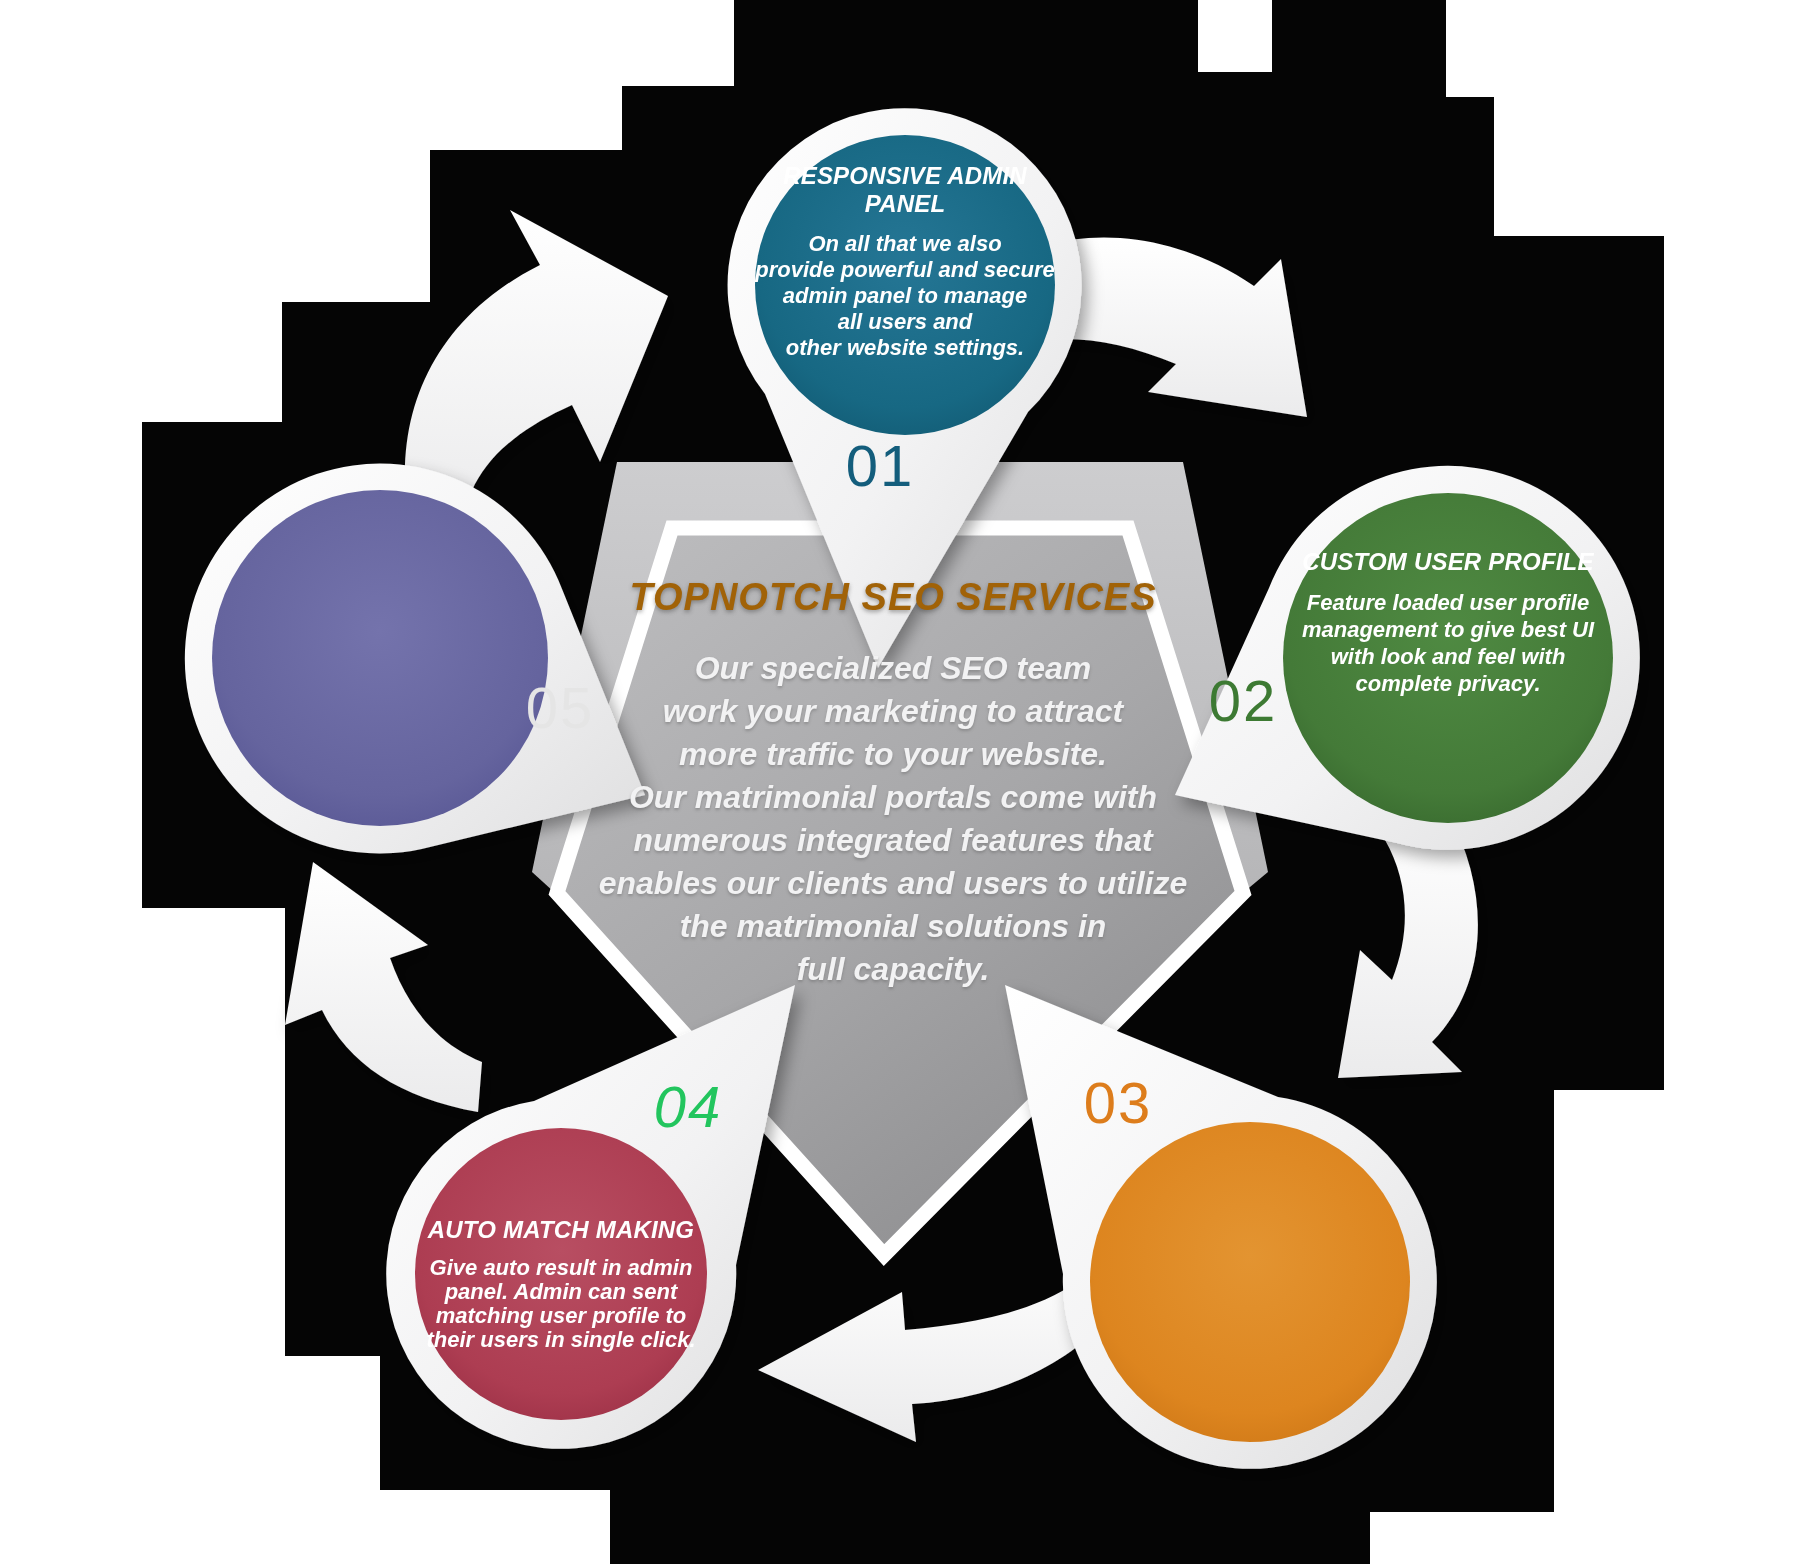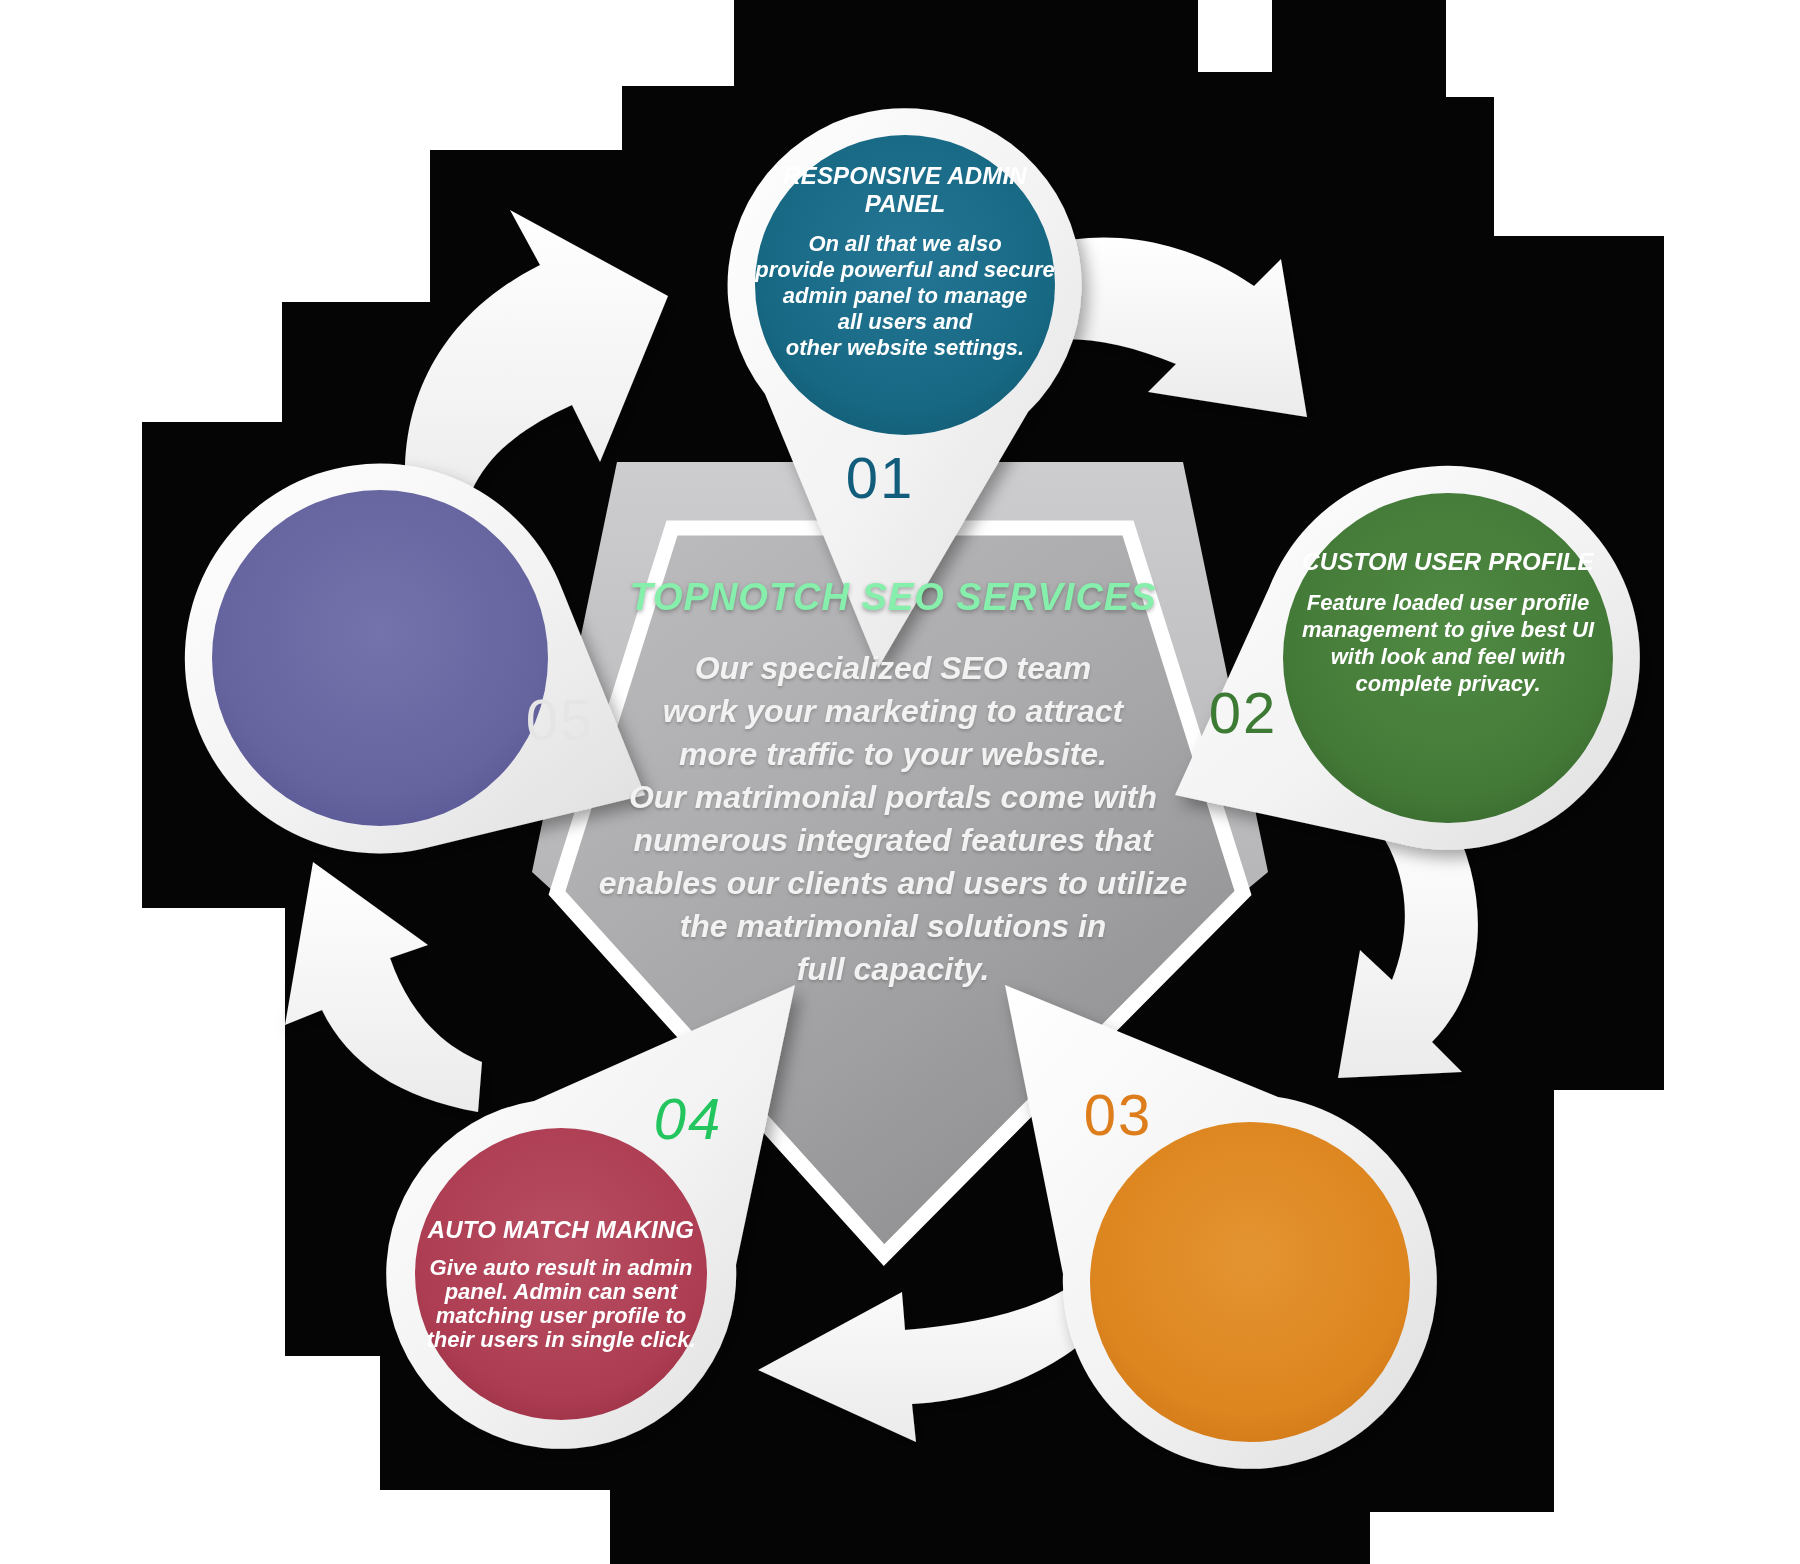--- a/index.html
+++ b/index.html
@@ -16,33 +16,33 @@
   .nt2{left:1280px;top:548px;width:336px;}
   .nt2 .bbody{line-height:27px;}
   .nt3{left:1082px;top:1176px;width:336px;}
   .nt3 .bbody{line-height:25px;margin-top:11px;}
   .nt4{left:399px;top:1216px;width:324px;}
   .nt4 .bbody{line-height:24px;margin-top:12px;}
   .nt5{left:212px;top:532px;width:336px;}
   .nt5 .bbody{line-height:25px;margin-top:11px;}
   .num{
     position:absolute;transform:translate(-50%,-50%);
-    font-size:58px;font-weight:400;letter-spacing:2px;line-height:1;margin-top:12px;
+    font-size:58px;font-weight:400;letter-spacing:2px;line-height:1;
   }
   .num1{left:880px;top:466px;color:#135d7c;}
   .num2{left:1243px;top:701px;color:#3d7a33;text-align:center;}
   .num3{left:1118px;top:1103px;color:#dd7d1c;}
   .num4{left:688px;top:1107px;color:#22c55e;font-style:italic;}
   .num5{left:560px;top:708px;color:#e5e5e5;}
   .center-text{
     position:absolute;left:513px;top:576px;width:760px;text-align:center;
     color:#f4f4f5;font-style:italic;
   }
   .ctitle{
-    font-size:38px;font-weight:bold;letter-spacing:1px;color:#86efac;
+    font-size:38px;font-weight:bold;letter-spacing:1px;color:#a16207;
     text-shadow:0 2px 4px rgba(60,60,60,.45);
   }
   .cbody{
     margin-top:28px;font-size:32px;font-weight:bold;line-height:43px;
     white-space:pre-line;color:#f2f2f3;text-shadow:0 2px 3px rgba(90,90,90,.4);
   }
 </style>
 </head>
 <body>
 

